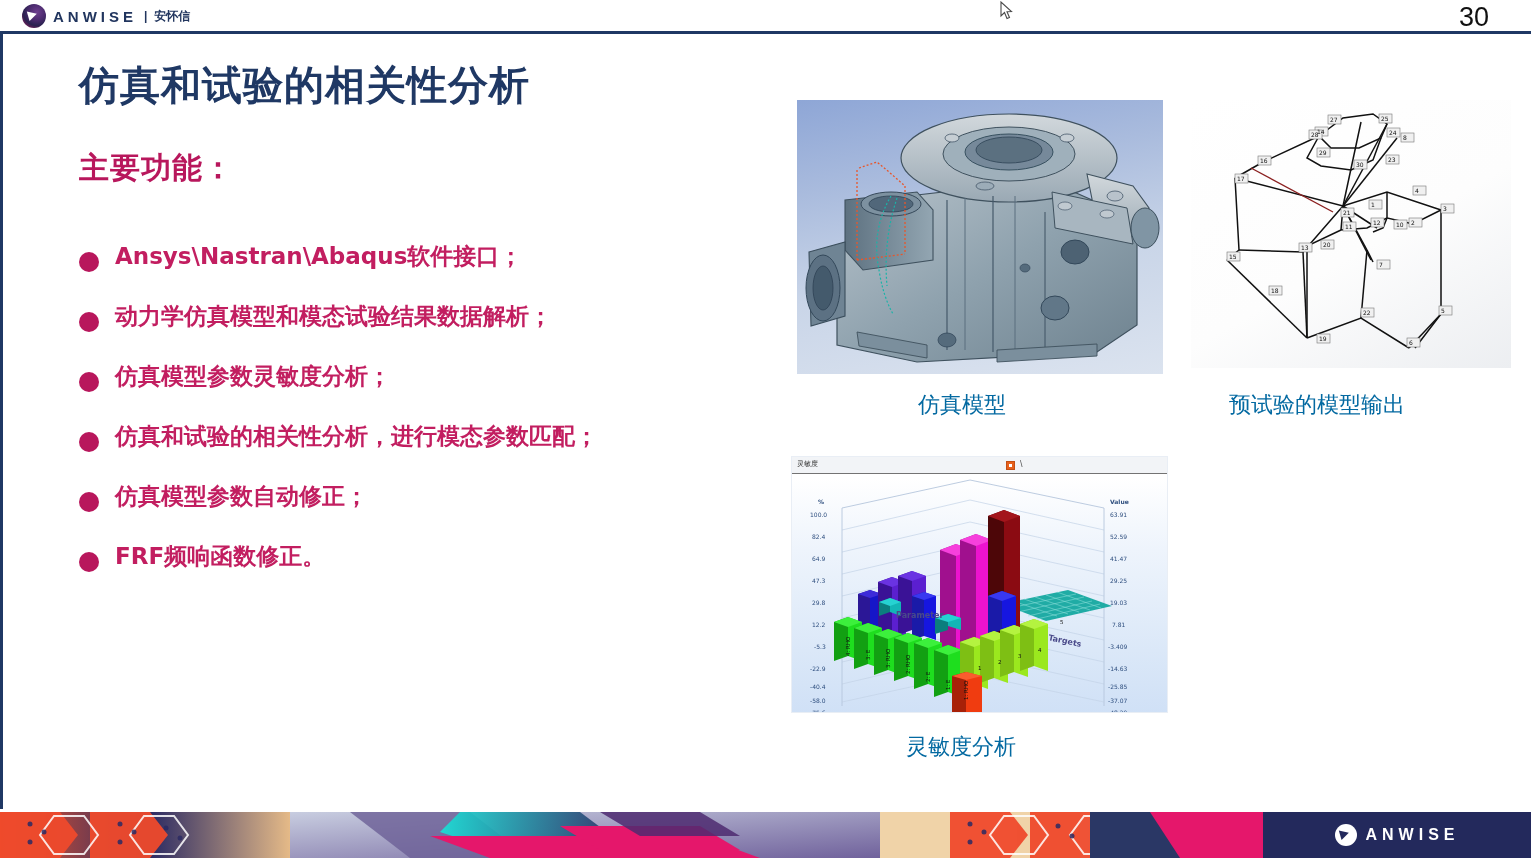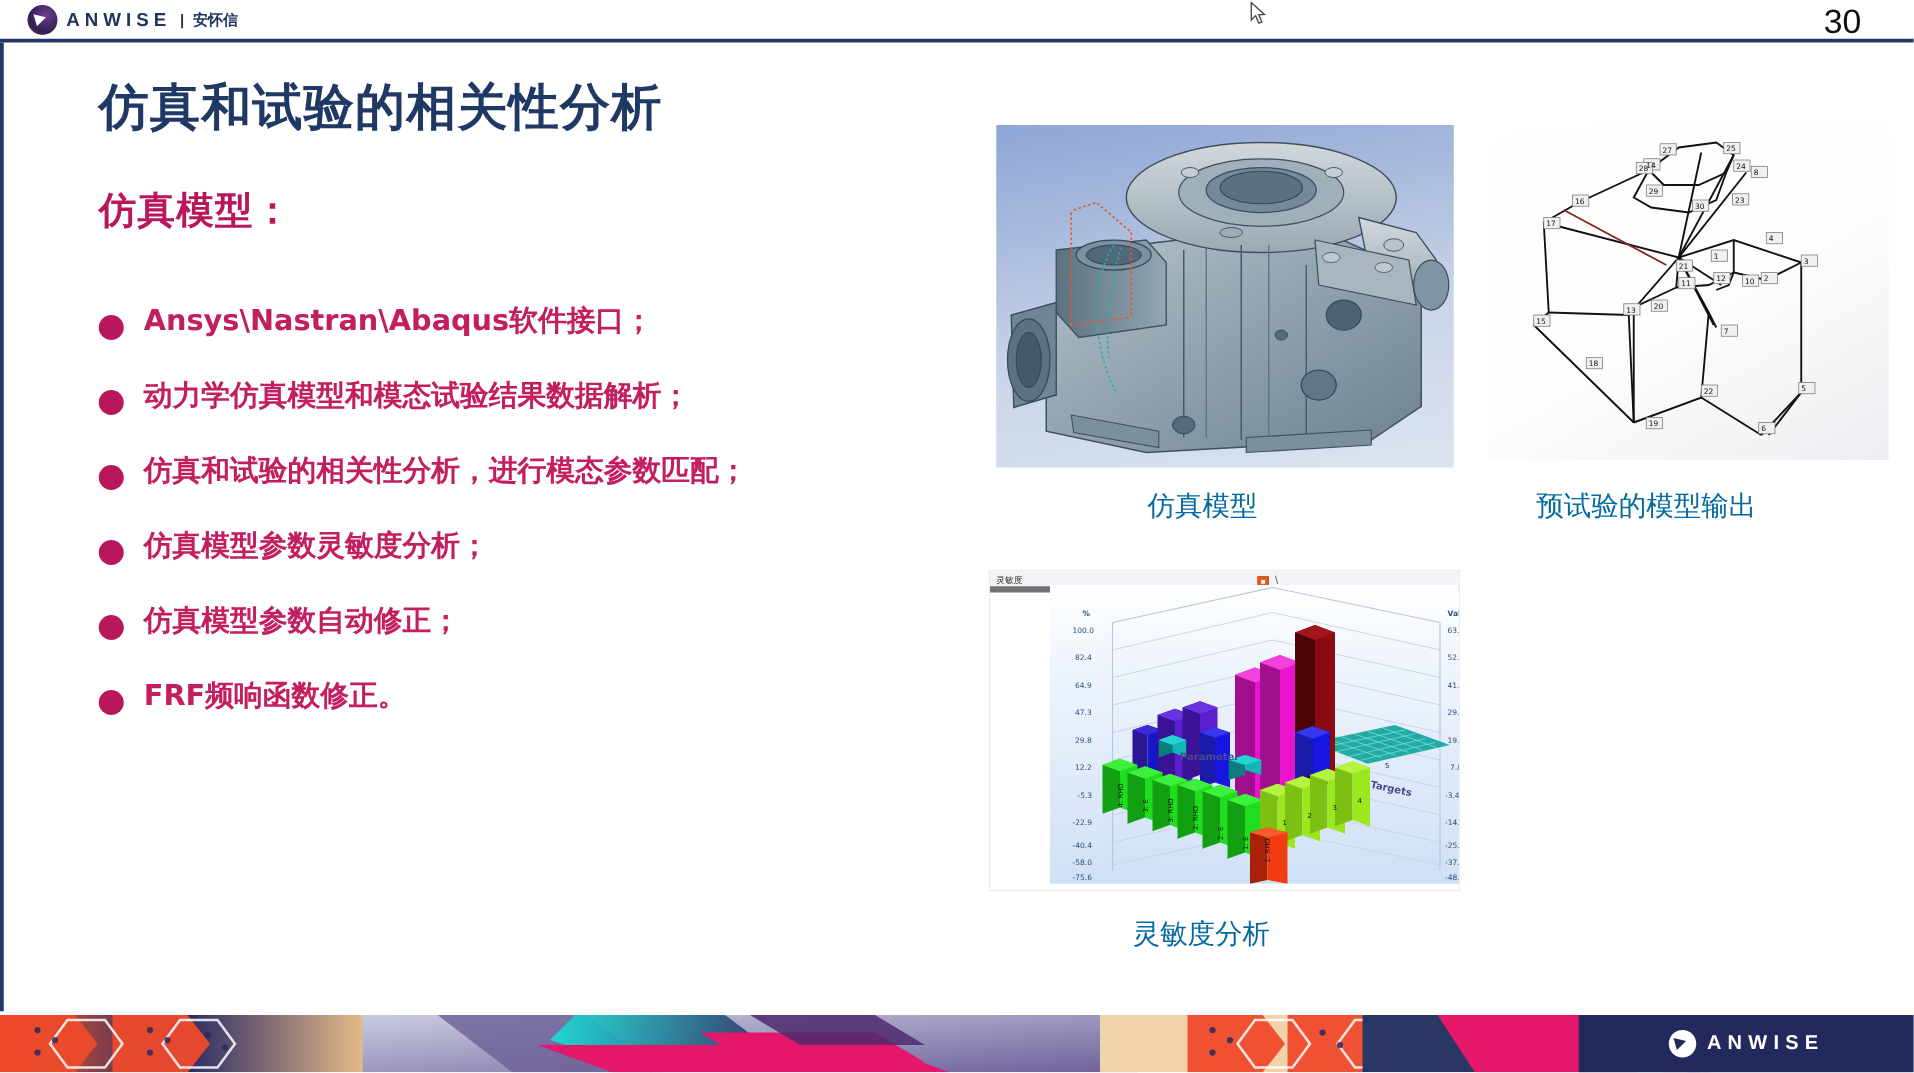--- a/index.html
+++ b/index.html
@@ -53,31 +53,31 @@
     overflow:hidden; }
   
   #fig-mesh { left:1191px; top:100px; width:320px; height:268px;
     background:linear-gradient(150deg,#ffffff 0%,#fdfdfd 55%,#eceef1 100%);
     overflow:hidden; }
   
   #fig-sens { left:791px; top:456px; width:377px; height:257px;
     background:#ffffff; overflow:hidden; border:1px solid #e9eef5; }
 
   .sens-titlebar { position:absolute; left:0; top:0; width:100%; height:17px;
-    background:#f2f4f7; border-bottom:5px solid #737373; }
+    background:#f2f4f7; border-bottom:1px solid #737373; }
   .sens-title { position:absolute; left:5px; top:2px; font-size:7px; color:#333;
     font-family:"DejaVu Sans",sans-serif; }
   .sens-icon { position:absolute; left:214px; top:4px; width:9px; height:9px;
     background:#e8601c; border:1px solid #c24f15; }
   .sens-icon:after { content:""; position:absolute; left:2px; top:2px; width:3px; height:3px;
     background:#fff; }
   .sens-slash { position:absolute; left:228px; top:2px; font-size:9px; color:#555; }
 
-  .sens-plot { position:absolute; left:0; top:11px; width:377px; height:239px;
-    background:linear-gradient(180deg,#ffffff 0%,#eef4fc 30%,#dbe8f8 72%,#cfe0f6 100%);margin-left:48px; }
+  .sens-plot { position:absolute; left:0; top:21px; width:377px; height:239px;
+    background:linear-gradient(180deg,#ffffff 0%,#eef4fc 30%,#dbe8f8 72%,#cfe0f6 100%); }
 
   .ax-lab { position:absolute; font-size:6px; color:#2f4f7f;
     font-family:"DejaVu Sans",sans-serif; white-space:nowrap; }
   .ax-head { position:absolute; font-size:6px; font-weight:bold; color:#2f4f7f;
     font-family:"DejaVu Sans",sans-serif; }
 
   
   .footer { position:absolute; left:0; bottom:0; width:1531px; height:46px; overflow:hidden; }
   .footer-band { position:absolute; left:0; top:0; width:1531px; height:46px; }
   .footer-logo-block { position:absolute; right:0; top:0; width:268px; height:46px;
@@ -102,38 +102,38 @@
       <span class="logo-text">ANWISE</span>
       <span class="logo-cn">|</span>
       <span class="logo-cn">安怀信</span>
     </div>
     <div class="page-num">30</div>
     <div class="header-rule"></div>
   </div>
   <div class="left-rule"></div>
 
   <div class="title">仿真和试验的相关性分析</div>
-  <div class="subtitle">仿真模型：</div>
+  <div class="subtitle">主要功能：</div>
 
   <div class="bullets">
     <div class="bullet-row">
       <span class="bullet-dot"></span>
       <span class="bullet-text">Ansys\Nastran\Abaqus软件接口；</span>
     </div>
     <div class="bullet-row">
       <span class="bullet-dot"></span>
       <span class="bullet-text">动力学仿真模型和模态试验结果数据解析；</span>
     </div>
     <div class="bullet-row">
       <span class="bullet-dot"></span>
-      <span class="bullet-text">仿真和试验的相关性分析，进行模态参数匹配；</span>
+      <span class="bullet-text">仿真模型参数灵敏度分析；</span>
     </div>
     <div class="bullet-row">
       <span class="bullet-dot"></span>
-      <span class="bullet-text">仿真模型参数灵敏度分析；</span>
+      <span class="bullet-text">仿真和试验的相关性分析，进行模态参数匹配；</span>
     </div>
     <div class="bullet-row">
       <span class="bullet-dot"></span>
       <span class="bullet-text">仿真模型参数自动修正；</span>
     </div>
     <div class="bullet-row">
       <span class="bullet-dot"></span>
       <span class="bullet-text">FRF频响函数修正。</span>
     </div>
   </div>

